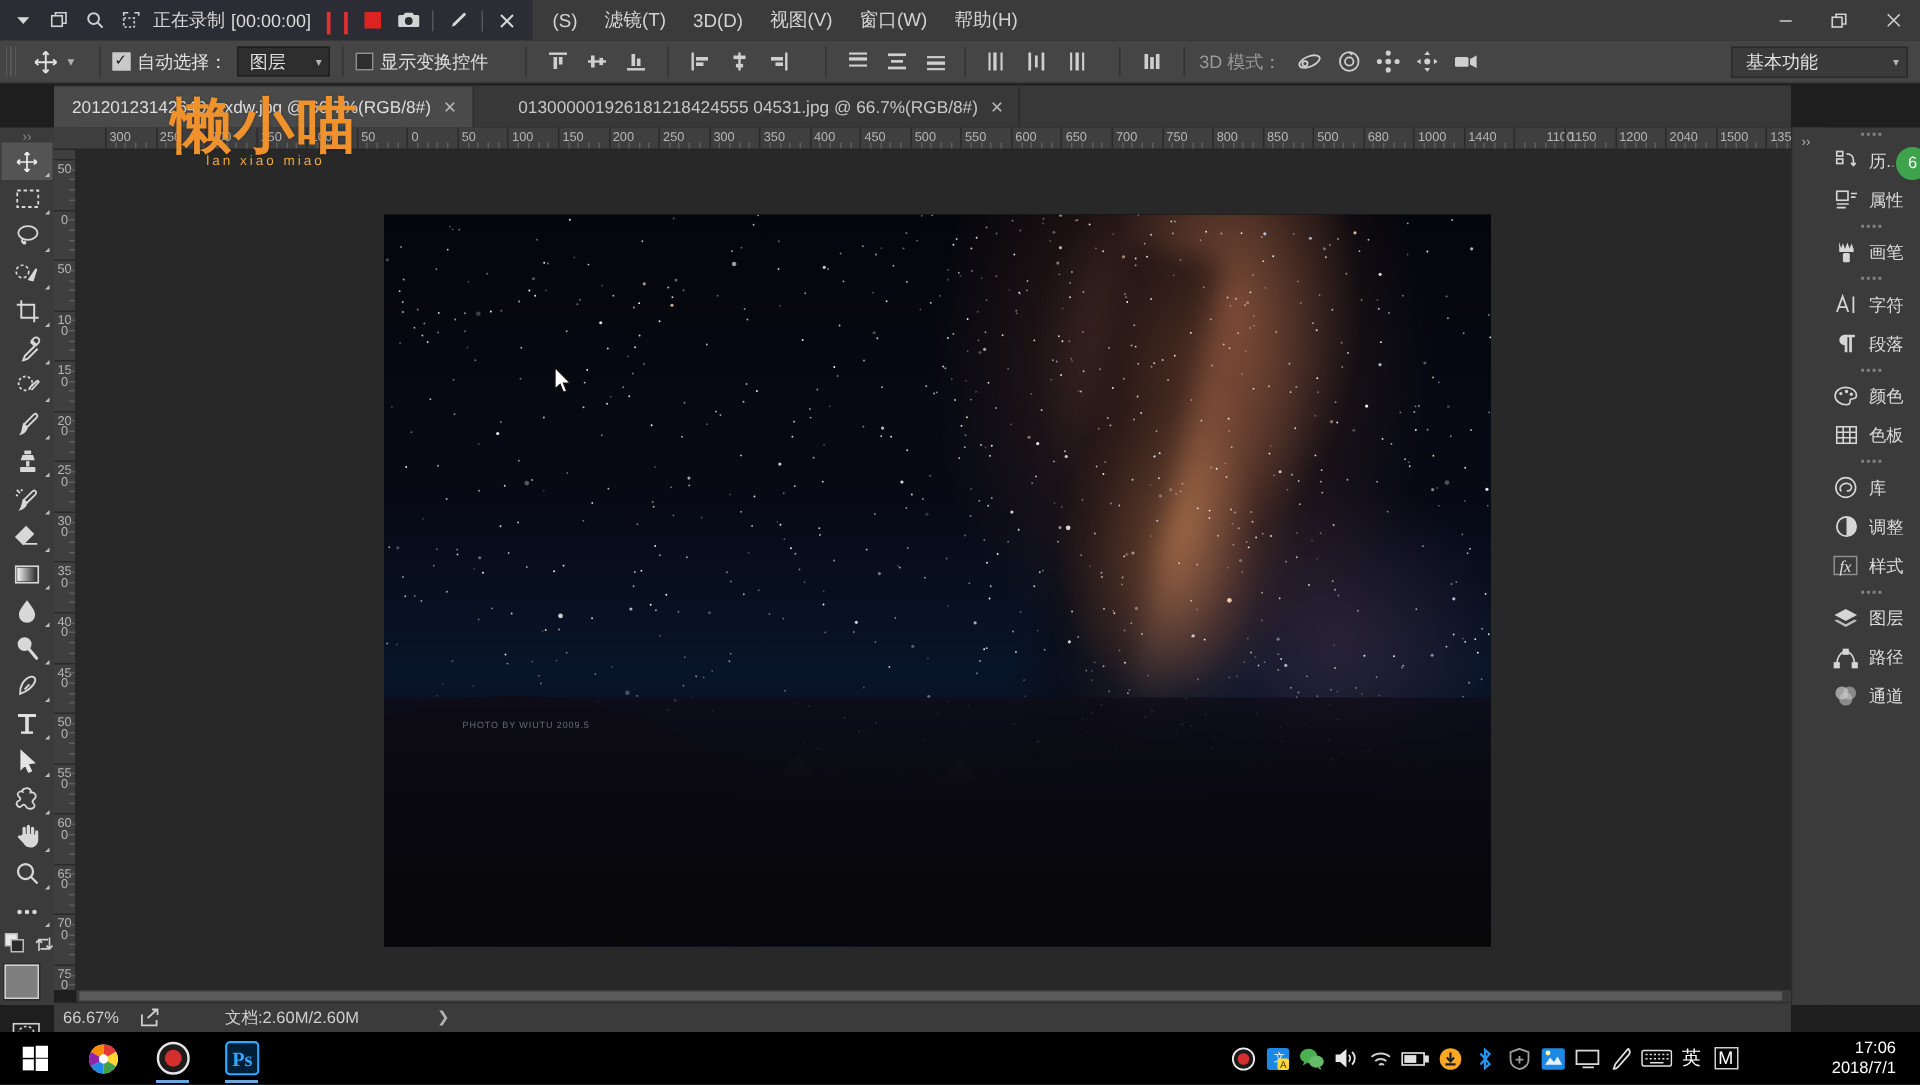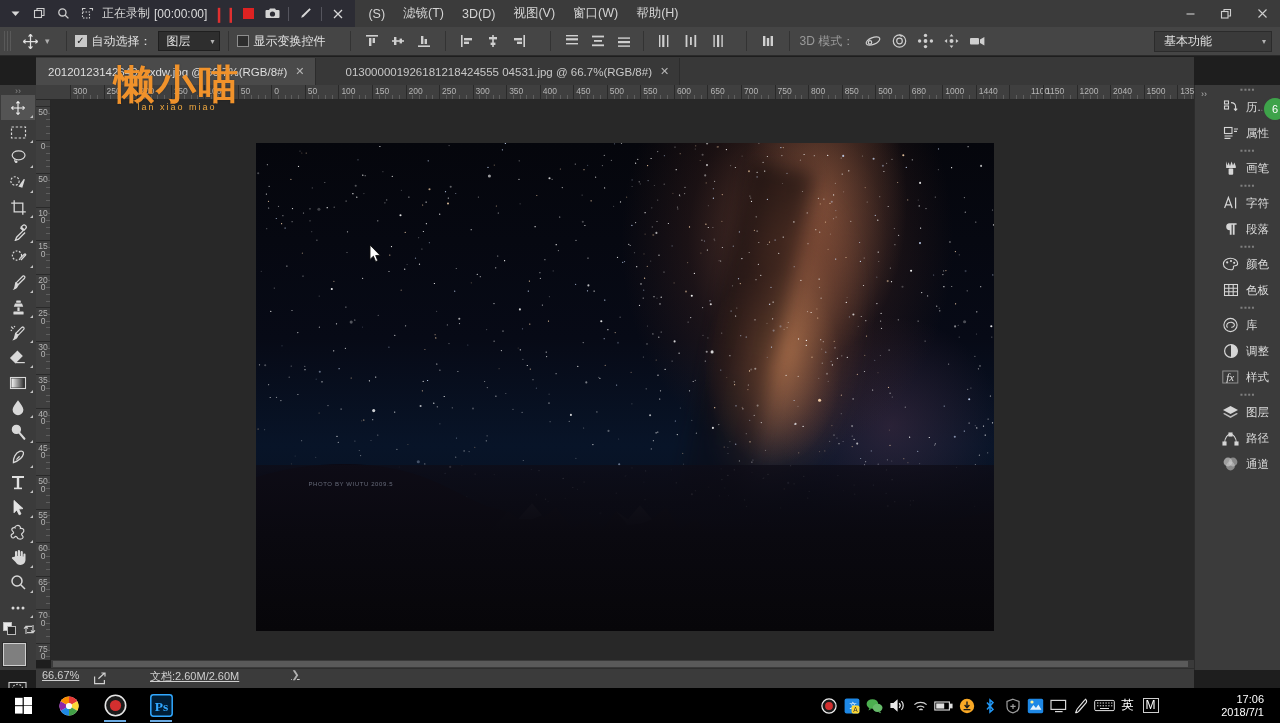--- a/index.html
+++ b/index.html
@@ -183,22 +183,22 @@
   }
   .photo-credit {
     position:absolute; left:7.1%; top:69.2%; font-size:6px; color:rgba(185,195,215,.50);
     letter-spacing:.6px; font-family:"Liberation Sans",sans-serif; white-space:nowrap;
   }
   .cursor-arrow { position:absolute; left:369px; top:244px; z-index:40; pointer-events:none; }
 
   
   .statusbar {
     position:absolute; left:36px; top:668px; width:1158px; height:20px;
-    background:#3b3b3b; display:flex; 
-    font-size:11px; color:#cfcfcf; border-top:1px solid #2e2e2e;text-decoration:underline;
+    background:#3b3b3b; display:flex; align-items:center;
+    font-size:11px; color:#cfcfcf; border-top:1px solid #2e2e2e;
   }
   .sb-zoom { width:52px; padding-left:6px; }
   .sb-share { width:22px; display:flex;align-items:center;justify-content:center;color:#d0d0d0;}
   .sb-doc { margin-left:40px; }
   .sb-arrow { margin-left:52px; color:#b0b0b0; font-size:10px;}
   .hscroll {
     position:absolute; left:51px; top:660px; width:1143px; height:8px; background:#3a3a3a;
   }
   .hscroll i { position:absolute; left:2px; top:1px; width:1135px; height:6px; background:#5a5a5a; }
 

